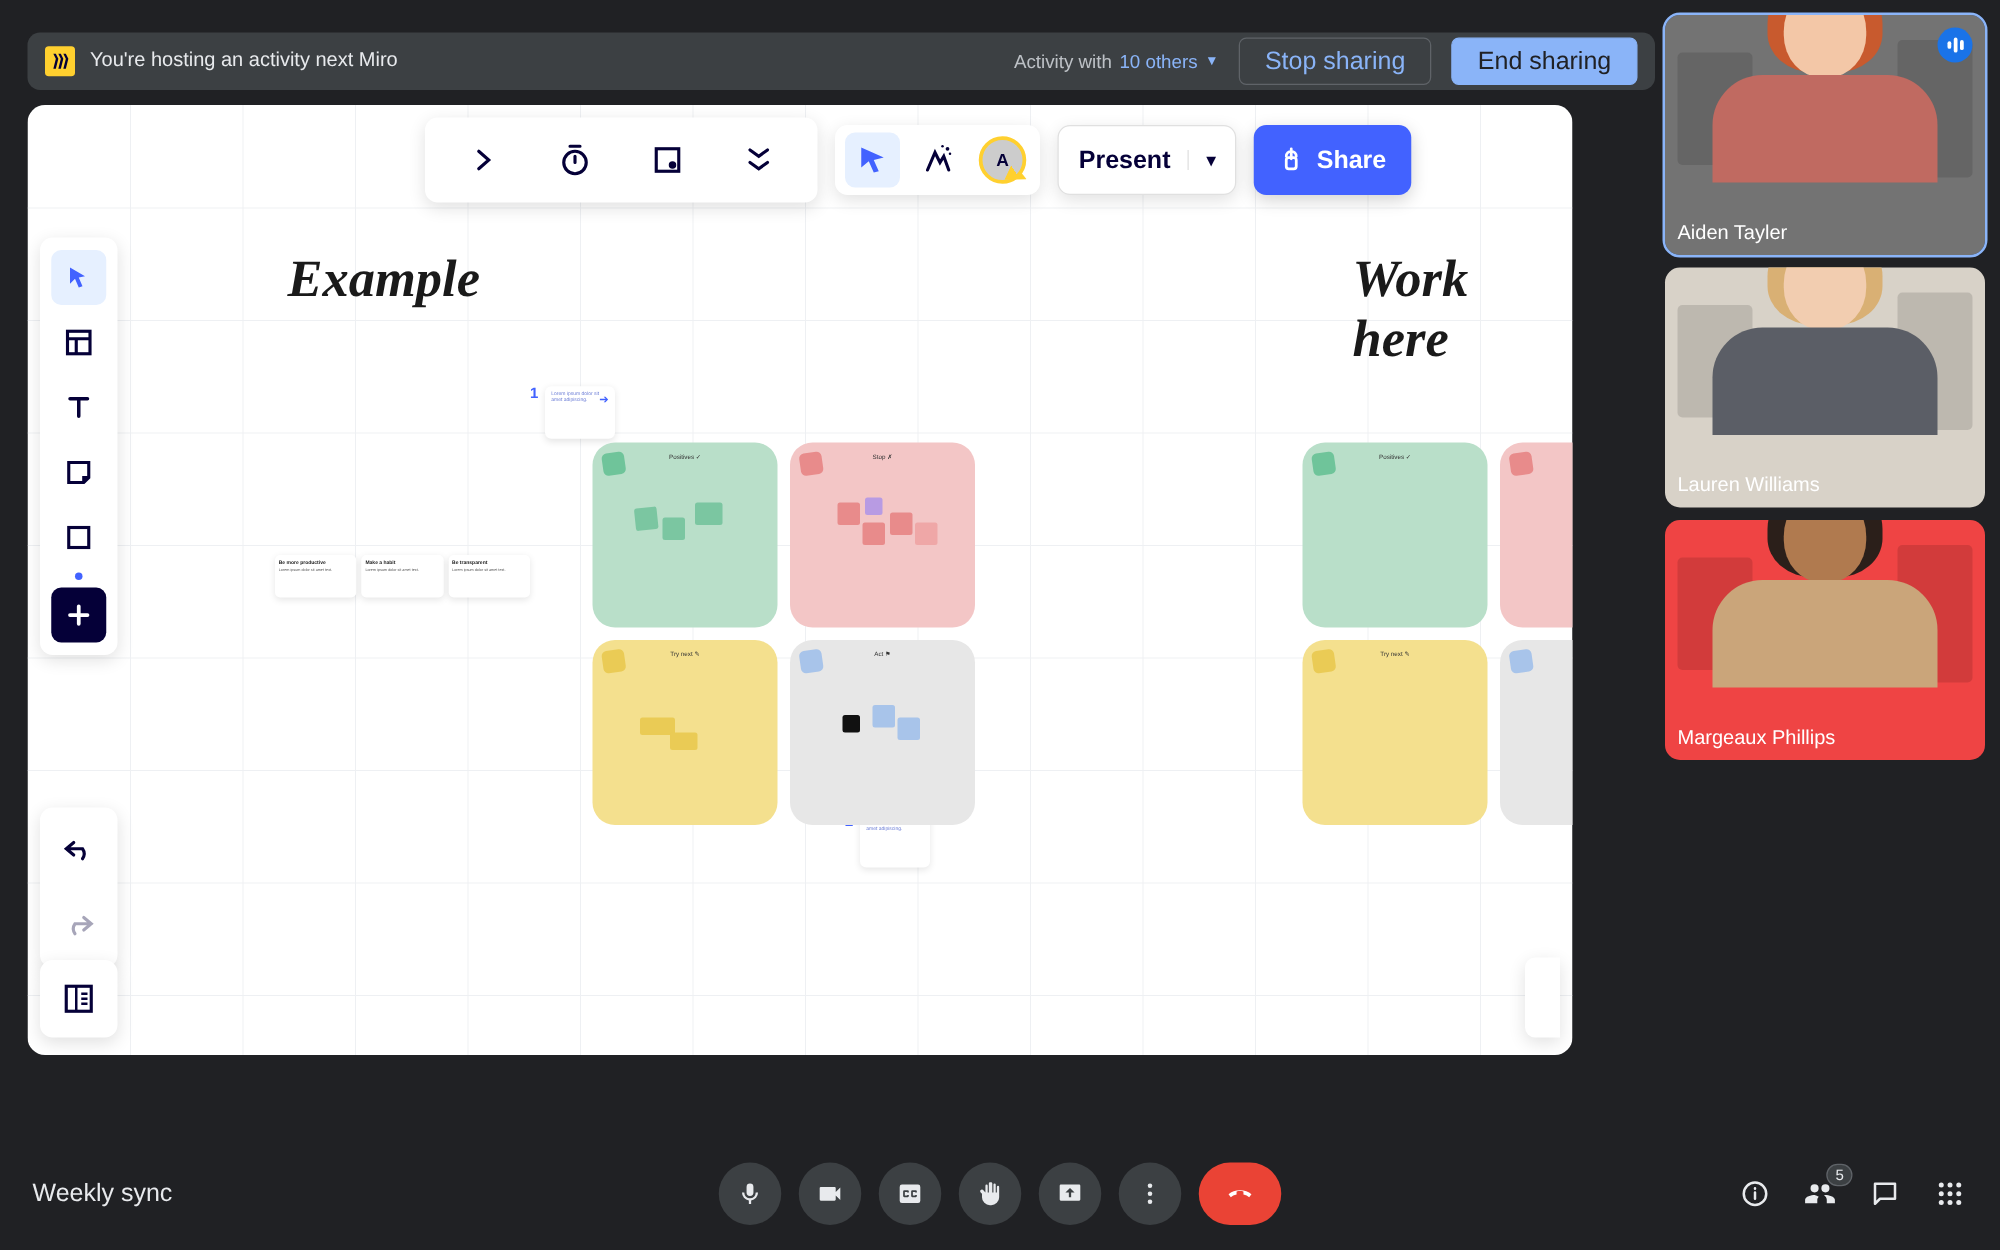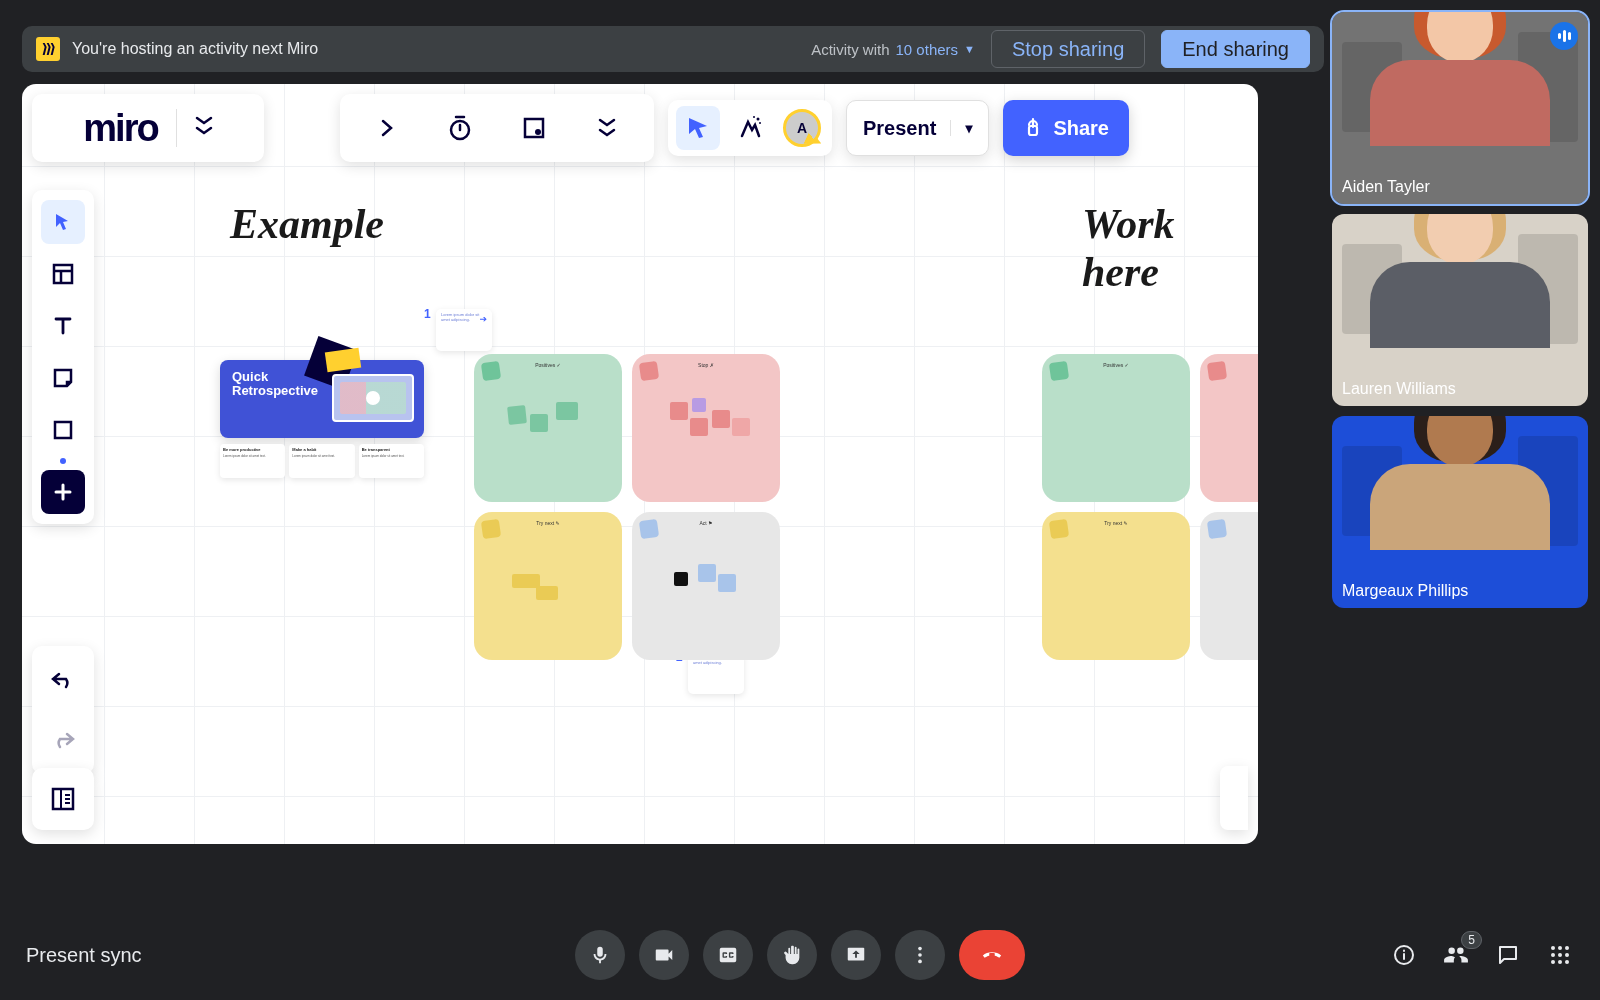--- a/index.html
+++ b/index.html
@@ -191,29 +191,20 @@
   <button class="banner-btn">
       <span>Stop sharing</span>
     </button>
   <button class="banner-btn end">
       <span>End sharing</span>
     </button>
 </div>
 
 <div class="miro-panel">
 
-  <div class="miro-logo-card">
-    <span class="miro-logo-text">miro</span>
-    <div class="divider"></div>
-    <span class="chev">
-      <svg width="18" height="22" viewBox="0 0 18 22">
-          <path d="M2 3l7 5 7-5M2 13l7 5 7-5" stroke="#050038" stroke-width="2.5" fill="none" stroke-linecap="round"></path>
-        </svg>
-    </span>
-  </div>
 
   <div class="miro-center-toolbar">
     <div class="tbtn">
         <svg width="20" height="20" viewBox="0 0 20 20">
           <path d="M6 3l8 7-8 7" stroke="#050038" stroke-width="2.5" fill="none" stroke-linecap="round"></path>
         </svg>
       </div>
     <div class="tbtn">
         <svg width="26" height="26" viewBox="0 0 26 26">
           <circle cx="13" cy="15" r="9" stroke="#050038" stroke-width="2.5" fill="none"></circle>
@@ -319,28 +310,20 @@
   <div class="miro-panel-toolbar">
     <svg width="28" height="28" viewBox="0 0 28 28">
         <rect x="4" y="4" width="20" height="20" stroke="#050038" stroke-width="2.5" fill="none"></rect>
         <path d="M12 4v20M16 10h5M16 14h5M16 18h5" stroke="#050038" stroke-width="2"></path>
       </svg>
   </div>
 
   <div class="canvas-label" style="top:116px; left:1060px;">Work here</div>
   <div class="canvas-label" style="top:116px; left:208px;">Example</div>
 
-  <div class="retro-card">
-    <div class="wedge"></div>
-    <div class="wedge2"></div>
-    <div class="title1"><span>Quick</span><br><span>Retrospective</span></div>
-    <div class="thumb">
-        <div class="play"></div>
-      </div>
-  </div>
   <div class="retro-subcards">
     <div class="sc"><b>Be more productive</b>Lorem ipsum dolor sit amet text.</div>
     <div class="sc"><b>Make a habit</b>Lorem ipsum dolor sit amet text.</div>
     <div class="sc"><b>Be transparent</b>Lorem ipsum dolor sit amet text.</div>
   </div>
 
   <div class="mini-card" style="top:225px; left:414px; width:56px; height:42px;">
     <span class="num">1</span>
     <span class="arrow">➔</span>
     Lorem ipsum dolor sit amet adipiscing.
@@ -421,36 +404,36 @@
         <div class="shelf" style="left: 10px; top: 30px; width: 60px; height: 90px; border-radius: 4px;"></div>
         <div class="shelf" style="right: 10px; top: 20px; width: 60px; height: 110px; border-radius: 4px;"></div>
       </div>
       <div class="person" style="bottom: 0px;">
         <div class="hair" style="width: 92px; height: 78px; background: rgb(217, 176, 116); margin: 0px auto; position: relative; top: 14px;"></div>
         <div class="head" style="width: 66px; height: 74px; background: rgb(242, 205, 176); position: relative; top: -56px; border-radius: 50% 50% 46% 46%;"></div>
         <div class="body" style="width: 180px; height: 86px; background: rgb(91, 94, 102); position: relative; top: -58px;"></div>
       </div>
       <div class="name">Lauren Williams</div>
     </div>
-    <div class="video-tile" style="background: #1d4ed8;">
+    <div class="video-tile" style="background: #ef4444;">
       <div class="bg-room">
         <div class="shelf" style="left: 10px; top: 30px; width: 60px; height: 90px; border-radius: 4px;"></div>
         <div class="shelf" style="right: 10px; top: 20px; width: 60px; height: 110px; border-radius: 4px;"></div>
       </div>
       <div class="person" style="bottom: 0px;">
         <div class="hair" style="width: 92px; height: 78px; background: rgb(43, 31, 26); margin: 0px auto; position: relative; top: 14px;"></div>
         <div class="head" style="width: 66px; height: 74px; background: rgb(176, 122, 79); position: relative; top: -56px; border-radius: 50% 50% 46% 46%;"></div>
         <div class="body" style="width: 180px; height: 86px; background: rgb(202, 165, 122); position: relative; top: -58px;"></div>
       </div>
       <div class="name">Margeaux Phillips</div>
     </div>
   </div>
 
 <div class="meet-bar">
-  <div class="meet-title">Present sync</div>
+  <div class="meet-title">Weekly sync</div>
 
   <div class="meet-center">
     <div class="meet-btn">
         <svg viewBox="0 0 24 24">
           <path d="M12 14a3 3 0 0 0 3-3V6a3 3 0 0 0-6 0v5a3 3 0 0 0 3 3zm5-3a5 5 0 0 1-10 0H5a7 7 0 0 0 6 6.9V21h2v-3.1A7 7 0 0 0 19 11h-2z"></path>
         </svg>
       </div>
     <div class="meet-btn">
         <svg viewBox="0 0 24 24">
           <path d="M17 10.5V7a1 1 0 0 0-1-1H4a1 1 0 0 0-1 1v10a1 1 0 0 0 1 1h12a1 1 0 0 0 1-1v-3.5l4 4v-11l-4 4z"></path>

